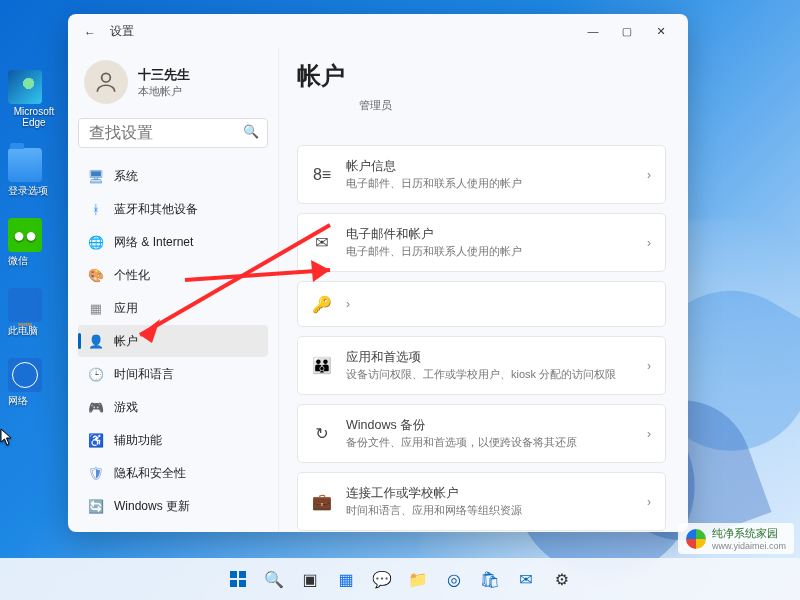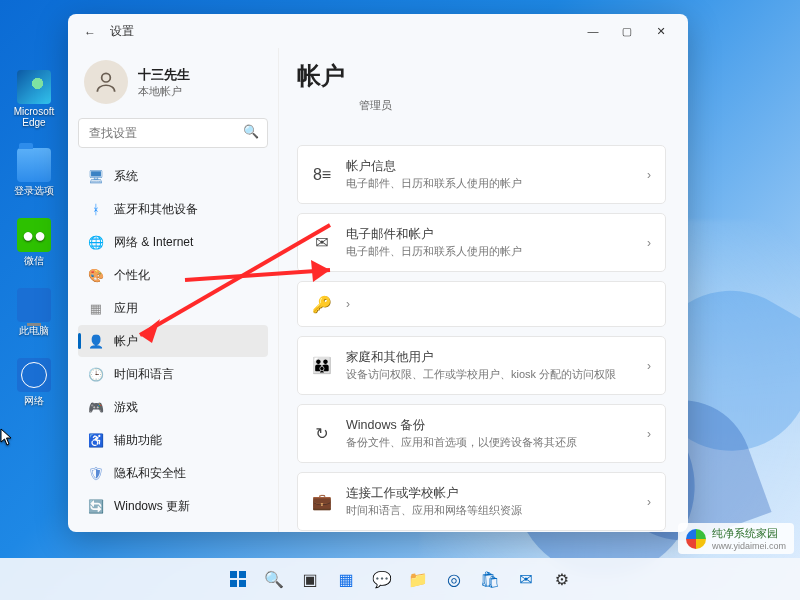--- a/index.html
+++ b/index.html
@@ -3,21 +3,21 @@
 <meta charset="utf-8">
 <style>
 *{margin:0;padding:0;box-sizing:border-box;font-family:"Segoe UI","Microsoft YaHei",sans-serif}
 body{width:800px;height:600px;background:linear-gradient(135deg,#0b6bd4 0%,#1e88e5 40%,#e3f0ff 100%);position:relative;overflow:hidden}
 .bloom{position:absolute;right:-120px;bottom:-120px;width:500px;height:500px;background:radial-gradient(circle at 40% 40%,rgba(255,255,255,.5),rgba(255,255,255,0) 60%);filter:blur(2px);pointer-events:none}
 .petal{position:absolute;background:rgba(30,100,200,.35);border-radius:50% 0 50% 50%;transform-origin:bottom right}
 .p1{right:80px;bottom:60px;width:180px;height:180px;transform:rotate(-20deg)}
 .p2{right:40px;bottom:120px;width:160px;height:160px;transform:rotate(30deg);background:rgba(50,140,230,.3)}
 .p3{right:160px;bottom:40px;width:140px;height:140px;transform:rotate(70deg);background:rgba(20,80,180,.3)}
 .desktop-icons{position:absolute;left:8px;top:70px;display:flex;flex-direction:column;gap:20px;width:52px}
-.di{display:flex;flex-direction:column;align-items:center;cursor:pointer;color:#fff;font-size:10px;text-align:center;text-shadow:0 1px 2px rgba(0,0,0,.6)}
+.di{display:flex;flex-direction:column;align-items:flex-start;cursor:pointer;color:#fff;font-size:10px;text-align:center;text-shadow:0 1px 2px rgba(0,0,0,.6)}
 .di .ic{width:34px;height:34px;display:flex;align-items:center;justify-content:center;border-radius:4px;margin-bottom:2px;font-size:20px}
 .ic-edge{background:linear-gradient(135deg,#0c59a4,#34c7f3);border-radius:50%;position:relative}
 .ic-edge::after{content:"";position:absolute;inset:5px;border-radius:50%;background:radial-gradient(circle at 65% 35%,#7fe3a3 0 25%,transparent 26%)}
 .ic-folder{background:linear-gradient(#5bb0f8,#2d8ceb);border-radius:3px;position:relative}
 .ic-folder::before{content:"";position:absolute;top:-5px;left:2px;width:14px;height:6px;background:#2d8ceb;border-radius:2px 2px 0 0}
 .ic-wechat{background:#2dc100;border-radius:8px;color:#fff}
 .ic-pc{background:#1a6fd4;border-radius:3px;position:relative}
 .ic-pc::after{content:"";position:absolute;left:10px;bottom:-4px;width:14px;height:3px;background:#888}
 .ic-net{background:#1a6fd4;border-radius:50%;position:relative}
 .ic-net::before{content:"";position:absolute;inset:4px;border:1px solid #fff;border-radius:50%}
@@ -27,21 +27,21 @@
 .tb-title{flex:1}
 .tb-btn{width:34px;height:24px;display:flex;align-items:center;justify-content:center;cursor:pointer;color:#333;font-size:11px}
 .body{flex:1;display:flex;overflow:hidden}
 .sidebar{width:210px;padding:8px 10px;display:flex;flex-direction:column;overflow:hidden}
 .profile{display:flex;align-items:center;gap:10px;padding:4px 6px 14px}
 .avatar{width:44px;height:44px;border-radius:50%;background:#e9e2d8;display:flex;align-items:center;justify-content:center;color:#6b5f53}
 .avatar svg{width:26px;height:26px}
 .pname{font-size:13px;font-weight:600;color:#222}
 .psub{font-size:11px;color:#666}
 .search{position:relative;margin-bottom:12px}
-.search input{width:100%;height:30px;border:1px solid #ddd;border-radius:4px;background:#fff;padding:0 22px 0 10px;font-size:12px;color:#333}
+.search input{width:100%;height:30px;border:1px solid #ddd;border-radius:4px;background:#fff;padding:0 22px 0 10px;font-size:16px;color:#333}
 .search .mag{position:absolute;right:8px;top:6px;color:#666;font-size:13px}
 .nav{display:flex;flex-direction:column;gap:1px;overflow-y:auto}
 .nav-item{display:flex;align-items:center;gap:10px;height:32px;padding:0 10px;border-radius:4px;font-size:12px;color:#222;cursor:pointer;position:relative}
 .nav-item.sel{background:#eaeaea}
 .nav-item.sel::before{content:"";position:absolute;left:0;top:8px;bottom:8px;width:3px;background:#0067c0;border-radius:2px}
 .nic{width:16px;height:16px;display:flex;align-items:center;justify-content:center;font-size:13px}
 .main{flex:1;padding:10px 22px 10px 18px;overflow-y:auto;border-left:1px solid #eee}
 .mtitle{font-size:24px;font-weight:600;color:#222;margin:2px 0 6px}
 .msub{font-size:11px;color:#666;margin-left:62px;margin-bottom:32px}
 .card{background:#fff;border:1px solid #e6e6e6;border-radius:5px;padding:12px 14px;display:flex;align-items:center;gap:14px;margin-bottom:9px;cursor:pointer}
@@ -186,21 +186,21 @@
             </div>
             <div class="chev">›</div>
           </div>
           <div class="card">
             <div class="cic">🔑</div>
             <div class="chev">›</div>
           </div>
           <div class="card">
             <div class="cic">👪</div>
             <div class="cbody">
-              <div class="ct">家庭和其他用户</div>
+              <div class="ct">应用和首选项</div>
               <div class="cs">设备访问权限、工作或学校用户、kiosk 分配的访问权限</div>
             </div>
             <div class="chev">›</div>
           </div>
           <div class="card">
             <div class="cic">↻</div>
             <div class="cbody">
               <div class="ct">Windows 备份</div>
               <div class="cs">备份文件、应用和首选项，以便跨设备将其还原</div>
             </div>

